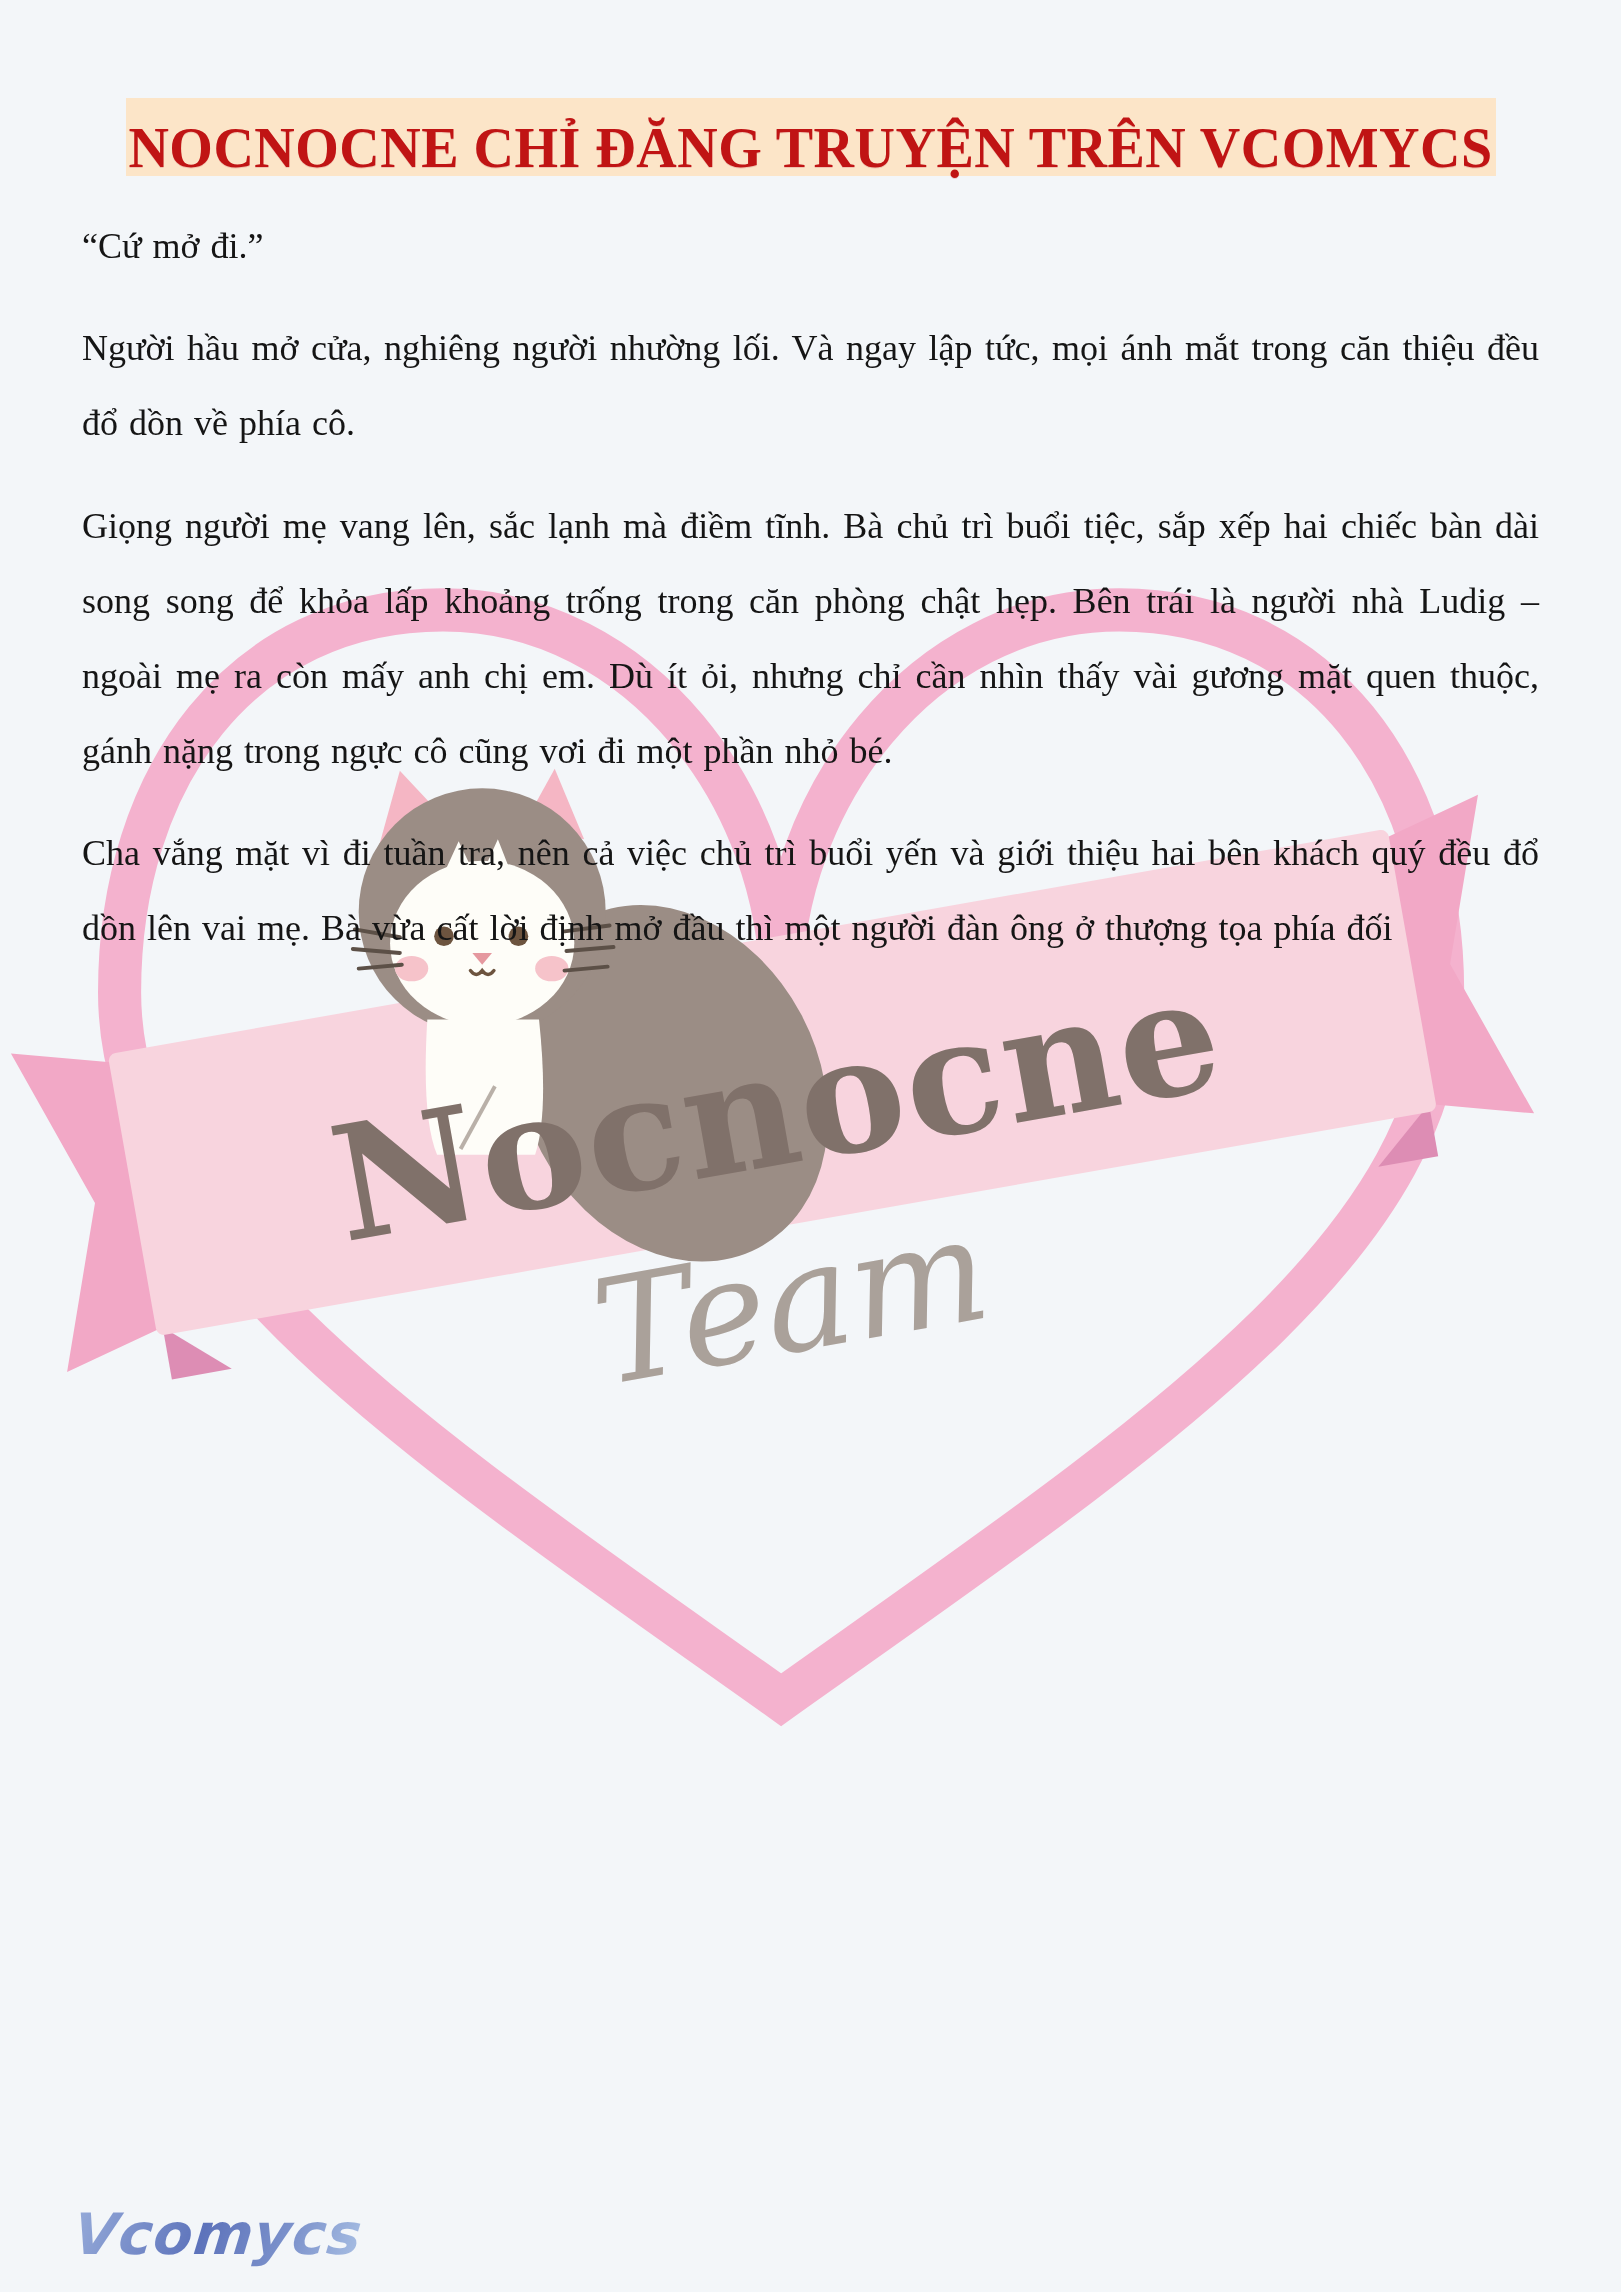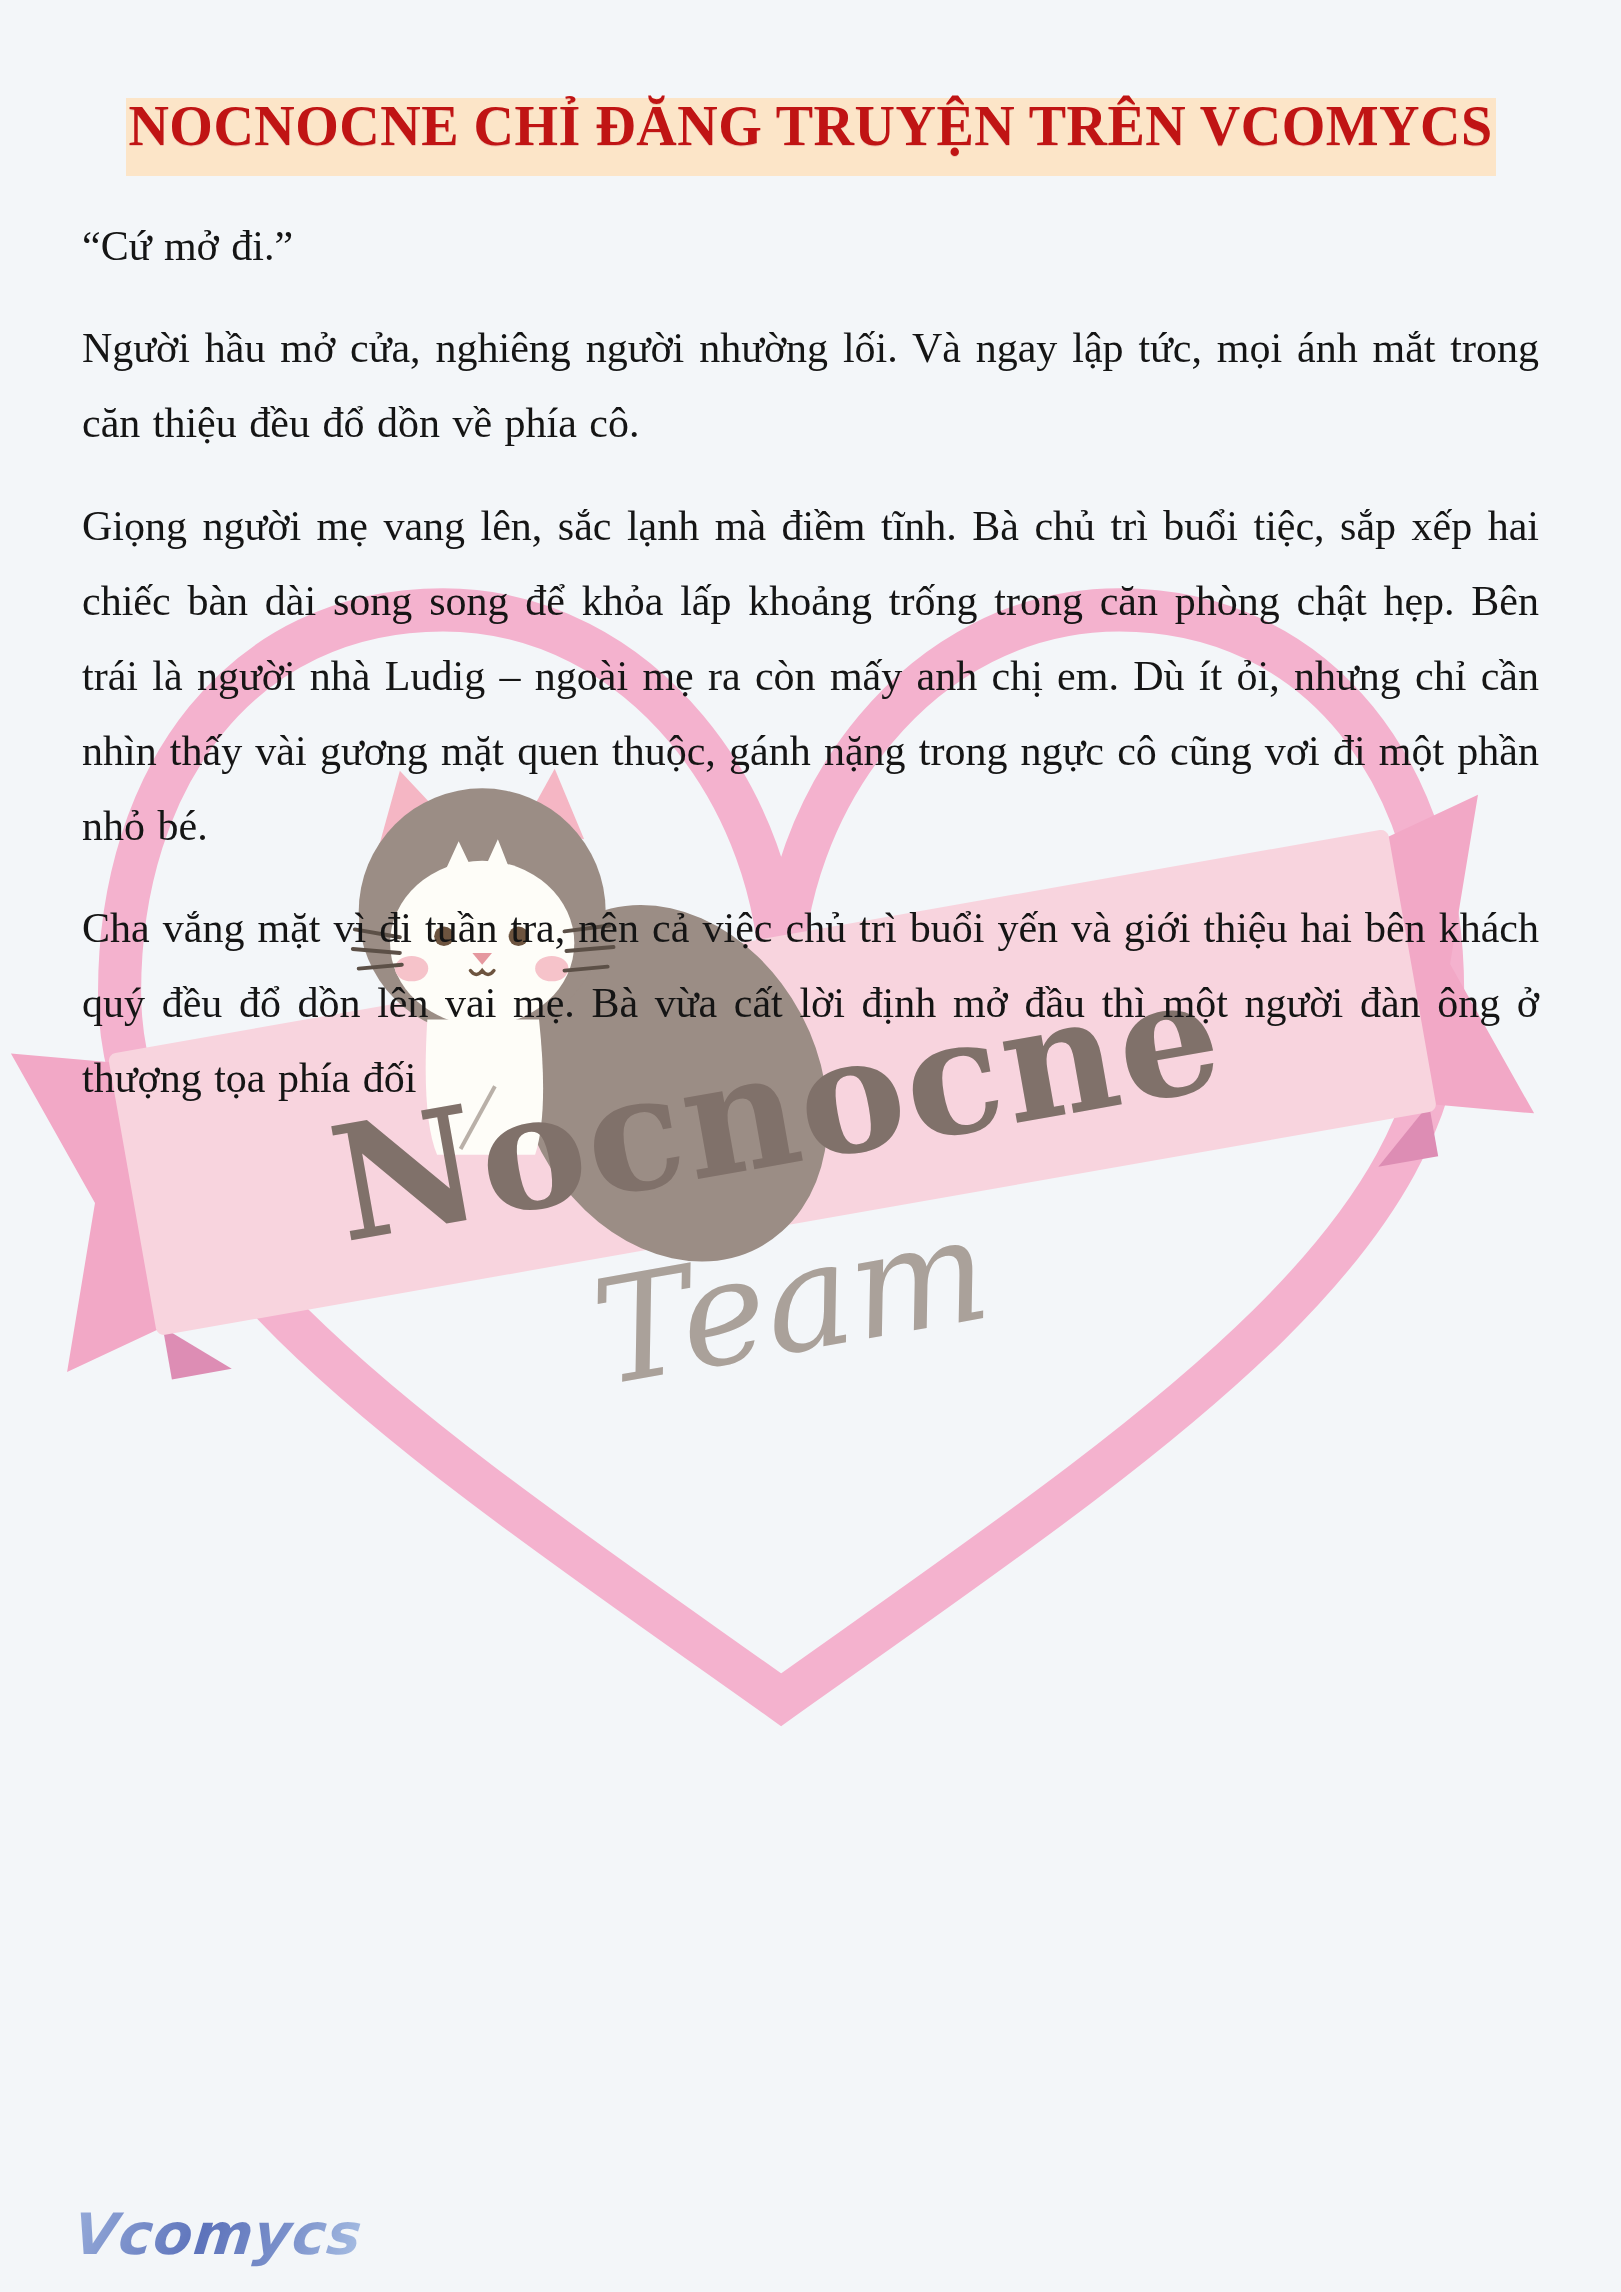--- a/index.html
+++ b/index.html
@@ -24,36 +24,36 @@
     box-sizing: border-box;
     padding: 98px 82px 0 82px;
     z-index: 1;
   }
   .header-band {
     width: 1370px;
     height: 78px;
     margin: 0 auto 33px auto;
     background: #fce5c8;
     display: flex;
-    align-items: flex-start;
+    align-items: flex-end;
     justify-content: center;
   }
   .header-title {
     font-family: "Liberation Serif", "DejaVu Serif", serif;
     font-weight: bold;
     font-size: 56px;
     line-height: 1;
     color: #c01414;
     letter-spacing: 0.5px;
     white-space: nowrap;
     text-shadow: 0 1px 0 rgba(214,128,128,0.35);
   }
   .para {
     margin: 0 0 27.4px 0;
-    font-size: 42px;
+    font-size: 36px;
     line-height: 75px;
     color: #151515;
     text-align: justify;
     word-spacing: 2px;
   }
   .logo {
     position: absolute;
     left: 74px;
     top: 2201px;
     z-index: 1;

